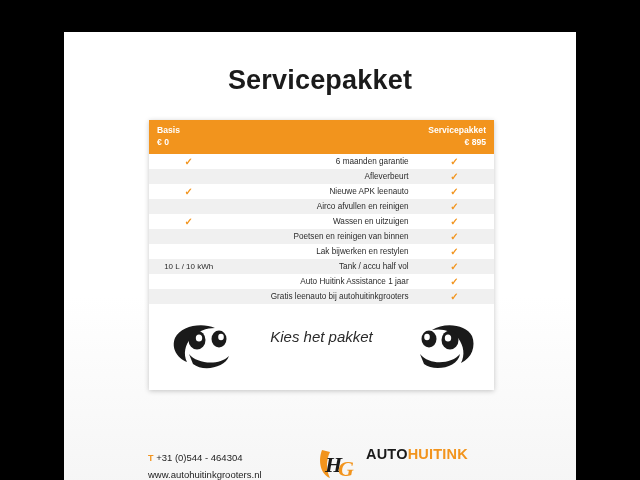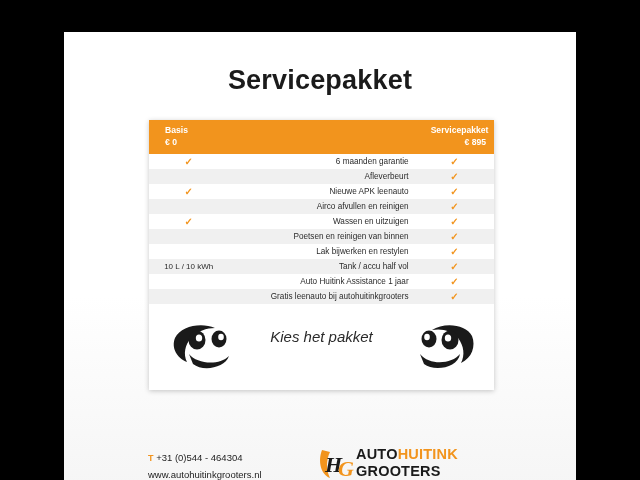--- a/index.html
+++ b/index.html
@@ -72,21 +72,21 @@
   }
   table.pricing col.c1 { width: 23%; }
   table.pricing col.c2 { width: 54%; }
   table.pricing col.c3 { width: 23%; }
 
   .hdr td {
     background: #f2941d;
     color: #ffffff;
     font-weight: bold;
     font-size: 8.6px;
-    padding: 5px 8px 6px 16px;
+    padding: 5px 8px 6px 8px;
     line-height: 1.35;
     vertical-align: top;
   }
   .hdr td.left { text-align: left; }
   .hdr td.mid  { background: #f2941d; }
   .hdr td.right { text-align: right; }
 
   tr.row td {
     height: 15px;
     padding: 0 6px;
@@ -159,22 +159,23 @@
   }
   .logo-mark {
     position: absolute;
     left: 0;
     top: 2px;
     width: 44px;
     height: 36px;
   }
   .logo-text {
     position: absolute;
-    left: 40px;
+    left: 50px;
     top: 2px;
+    text-align: right;
   }
   .logo-line1 {
     font-size: 14.5px;
     letter-spacing: 0.2px;
     line-height: 1.15;
   }
   .logo-line1 .b { font-weight: bold; color: #1a1a1a; }
   .logo-line1 .o { font-weight: bold; color: #f2941d; }
   .logo-line2 {
     font-size: 14.5px;
@@ -320,19 +321,18 @@
           <svg viewBox="0 0 44 36" width="44" height="36" aria-hidden="true">
             <path d="M6 4 C2 14, 4 28, 14 32 C10 24, 10 14, 14 6 Z" fill="#f2941d"></path>
             <text x="9" y="26" font-family="Liberation Serif, serif" font-size="22" font-style="italic" font-weight="bold" fill="#1a1a1a">H</text>
             <text x="22" y="30" font-family="Liberation Serif, serif" font-size="22" font-style="italic" font-weight="bold" fill="#f2941d">G</text>
           </svg>
         </div>
         <div class="logo-text">
           <div class="logo-line1">
             <span class="b">AUTO</span><span class="o">HUITINK</span>
           </div>
-          <div class="logo-line2">GROOTERS</div>
         </div>
       </div>
     </div>
 
   </div>
 </div>
 
 </body></html>

